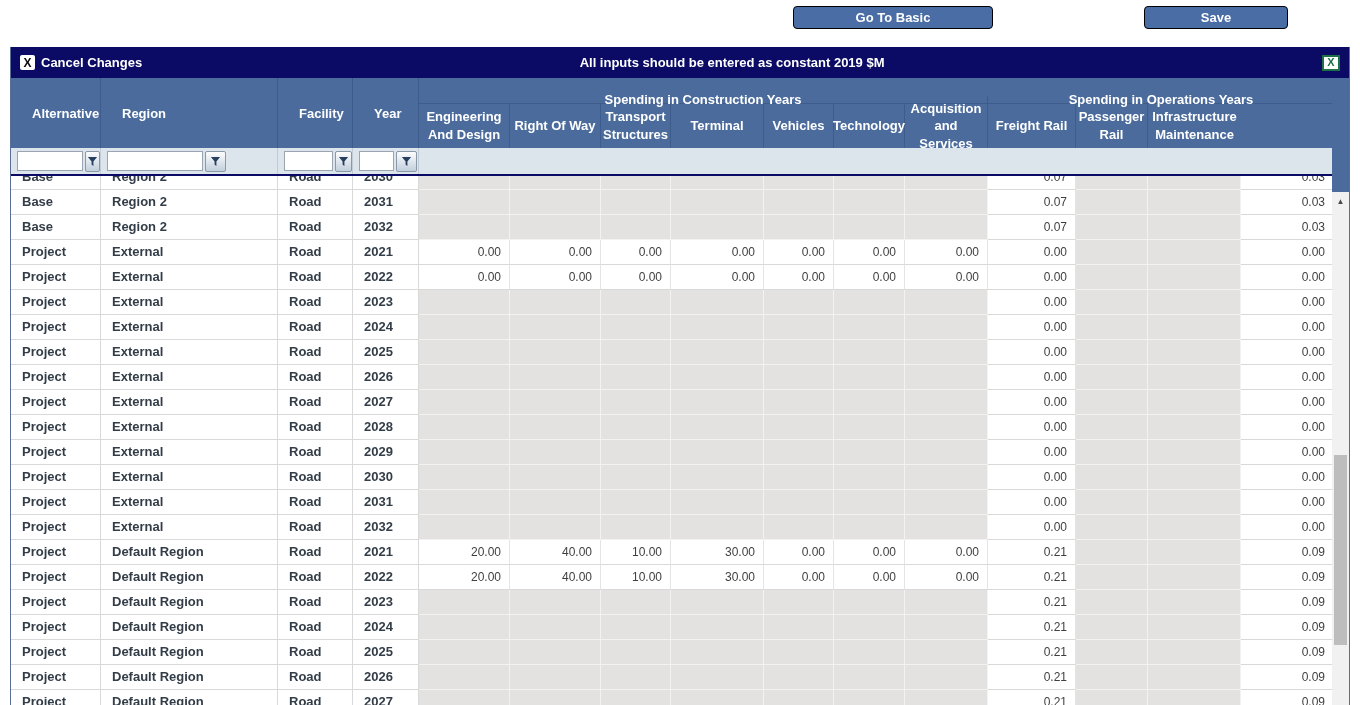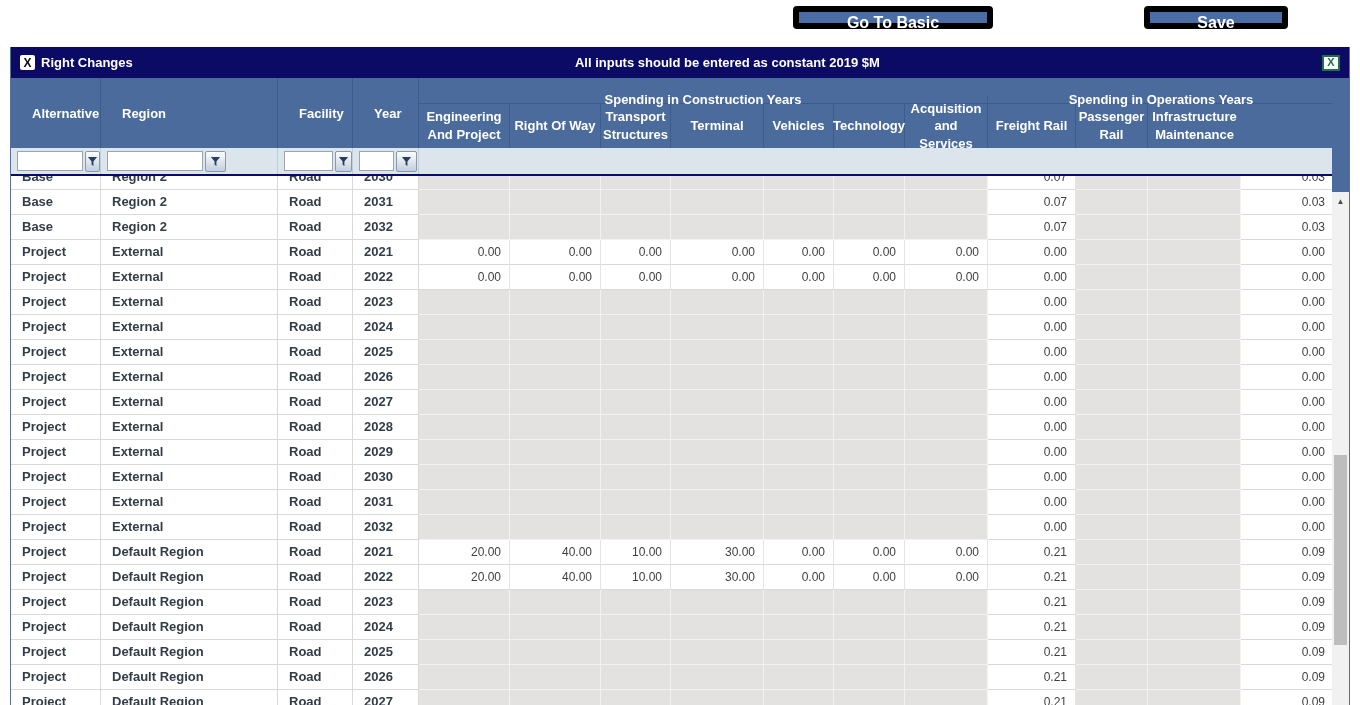--- a/index.html
+++ b/index.html
@@ -2,22 +2,22 @@
 <html><head>
 <meta charset="utf-8">
 <style>
   * { margin:0; padding:0; box-sizing:border-box; }
   html,body { width:1360px; height:705px; background:#ffffff; overflow:hidden;
     font-family:"Liberation Sans", sans-serif; }
   body { position:relative; }
 
   
   .btn { position:absolute; top:6px; height:23px; background:#4a6da6; color:#fff;
-    font-weight:bold; font-size:16px; text-align:center; line-height:21px;
-    border:6px solid #000000; border-radius:4px; cursor:pointer; }
+    font-weight:bold; font-size:13px; text-align:center; line-height:21px;
+    border:1px solid #000000; border-radius:4px; cursor:pointer; }
   .btn-basic { left:793px; width:200px; }
   .btn-save  { left:1144px; width:144px; }
 
   
   .grid { position:absolute; left:10px; top:47px; width:1340px; height:658px;
     background:#fff; border-left:1px solid #5a6f96; border-right:1px solid #5a6f96;
     overflow:hidden; }
 
   
   .titlebar { height:31px; background:#0b0b66; color:#fff; display:flex;
@@ -86,34 +86,34 @@
 <body>
 
 <div class="btn btn-basic">Go To Basic</div>
 <div class="btn btn-save">Save</div>
 
 <div class="grid">
 
   <div class="titlebar">
     <div class="cancel-group">
       <span class="xicon">X</span>
-      <span>Right Changes</span>
+      <span>Cancel Changes</span>
     </div>
     <div class="banner">All inputs should be entered as constant 2019 $M</div>
     <div class="excel">X</div>
   </div>
 
   <div class="hdr">
     <div class="hkey">Alternative</div>
     <div class="hkey">Region</div>
     <div class="hkey">Facility</div>
     <div class="hkey">Year</div>
     <div class="hgroup" style="grid-column:5/12">Spending in Construction Years</div>
     <div class="hgroup last" style="grid-column:12/16">Spending in Operations Years</div>
-    <div class="hsub">Engineering And Project</div>
+    <div class="hsub">Engineering And Design</div>
     <div class="hsub">Right Of Way</div>
     <div class="hsub">Transport Structures</div>
     <div class="hsub">Terminal</div>
     <div class="hsub">Vehicles</div>
     <div class="hsub">Technology</div>
     <div class="hsub">Acquisition and Services</div>
     <div class="hsub">Freight Rail</div>
     <div class="hsub">Passenger Rail</div>
     <div class="hsub last">Infrastructure Maintenance</div>
   </div>

